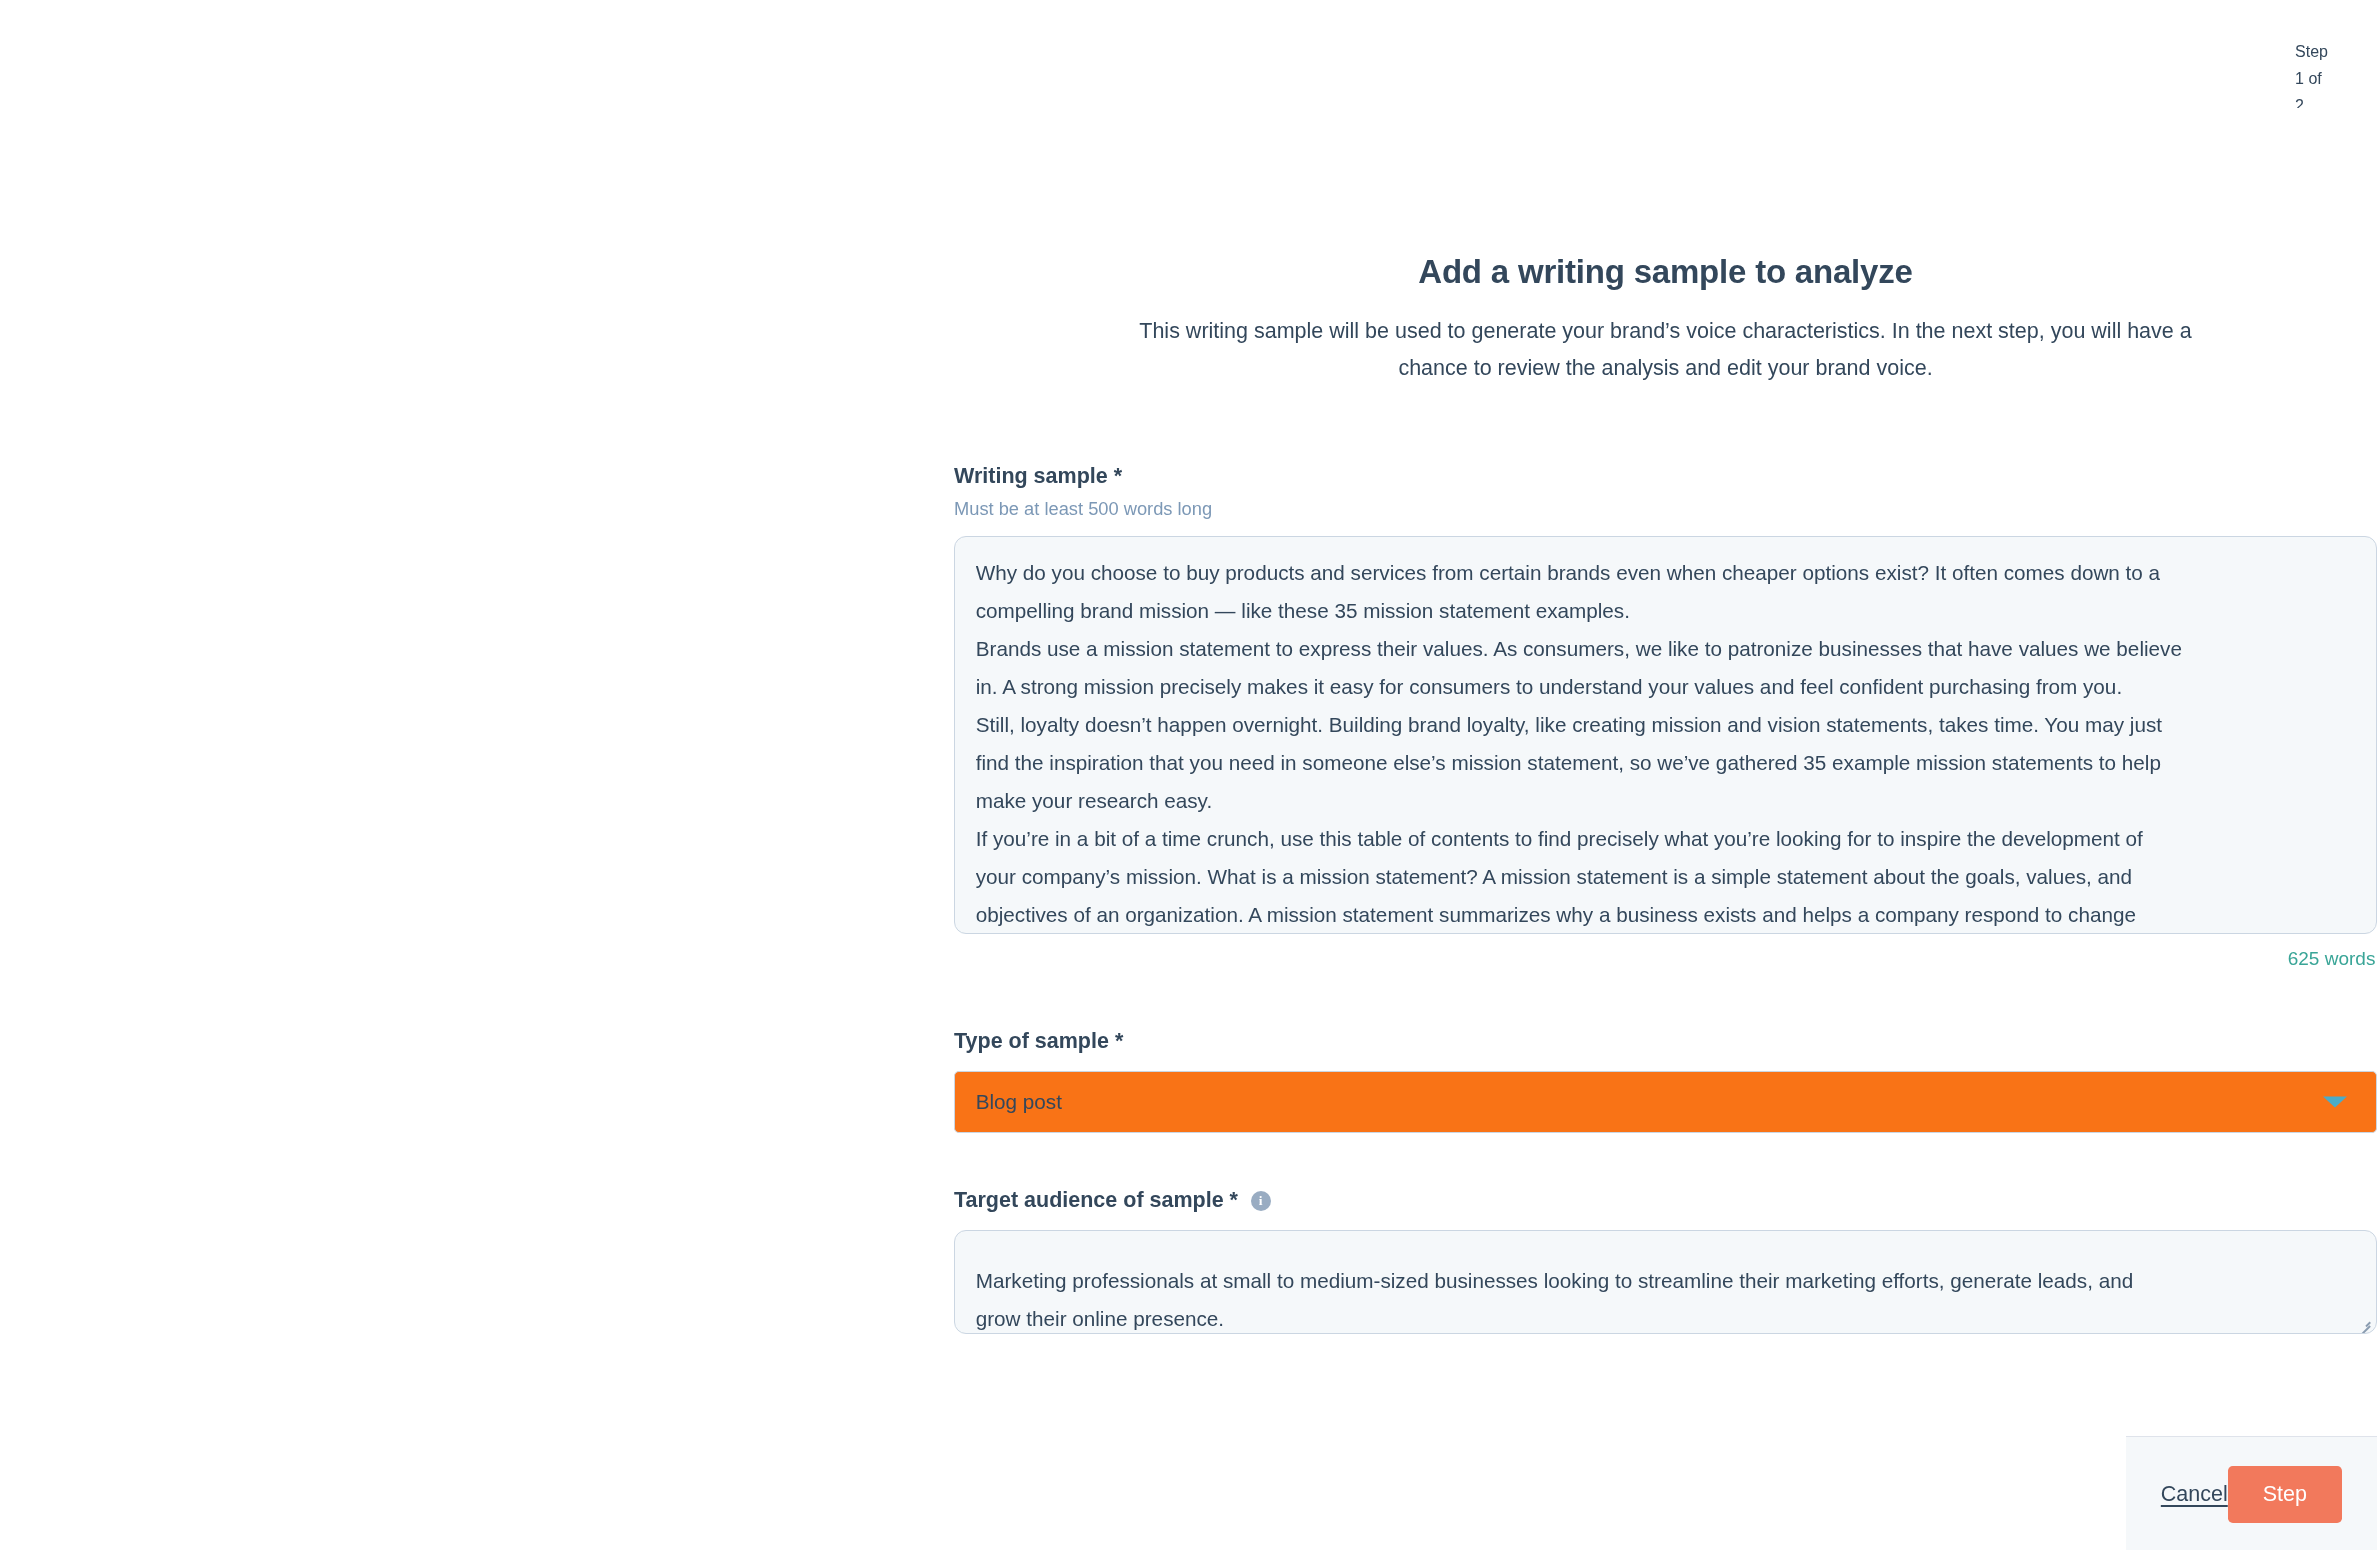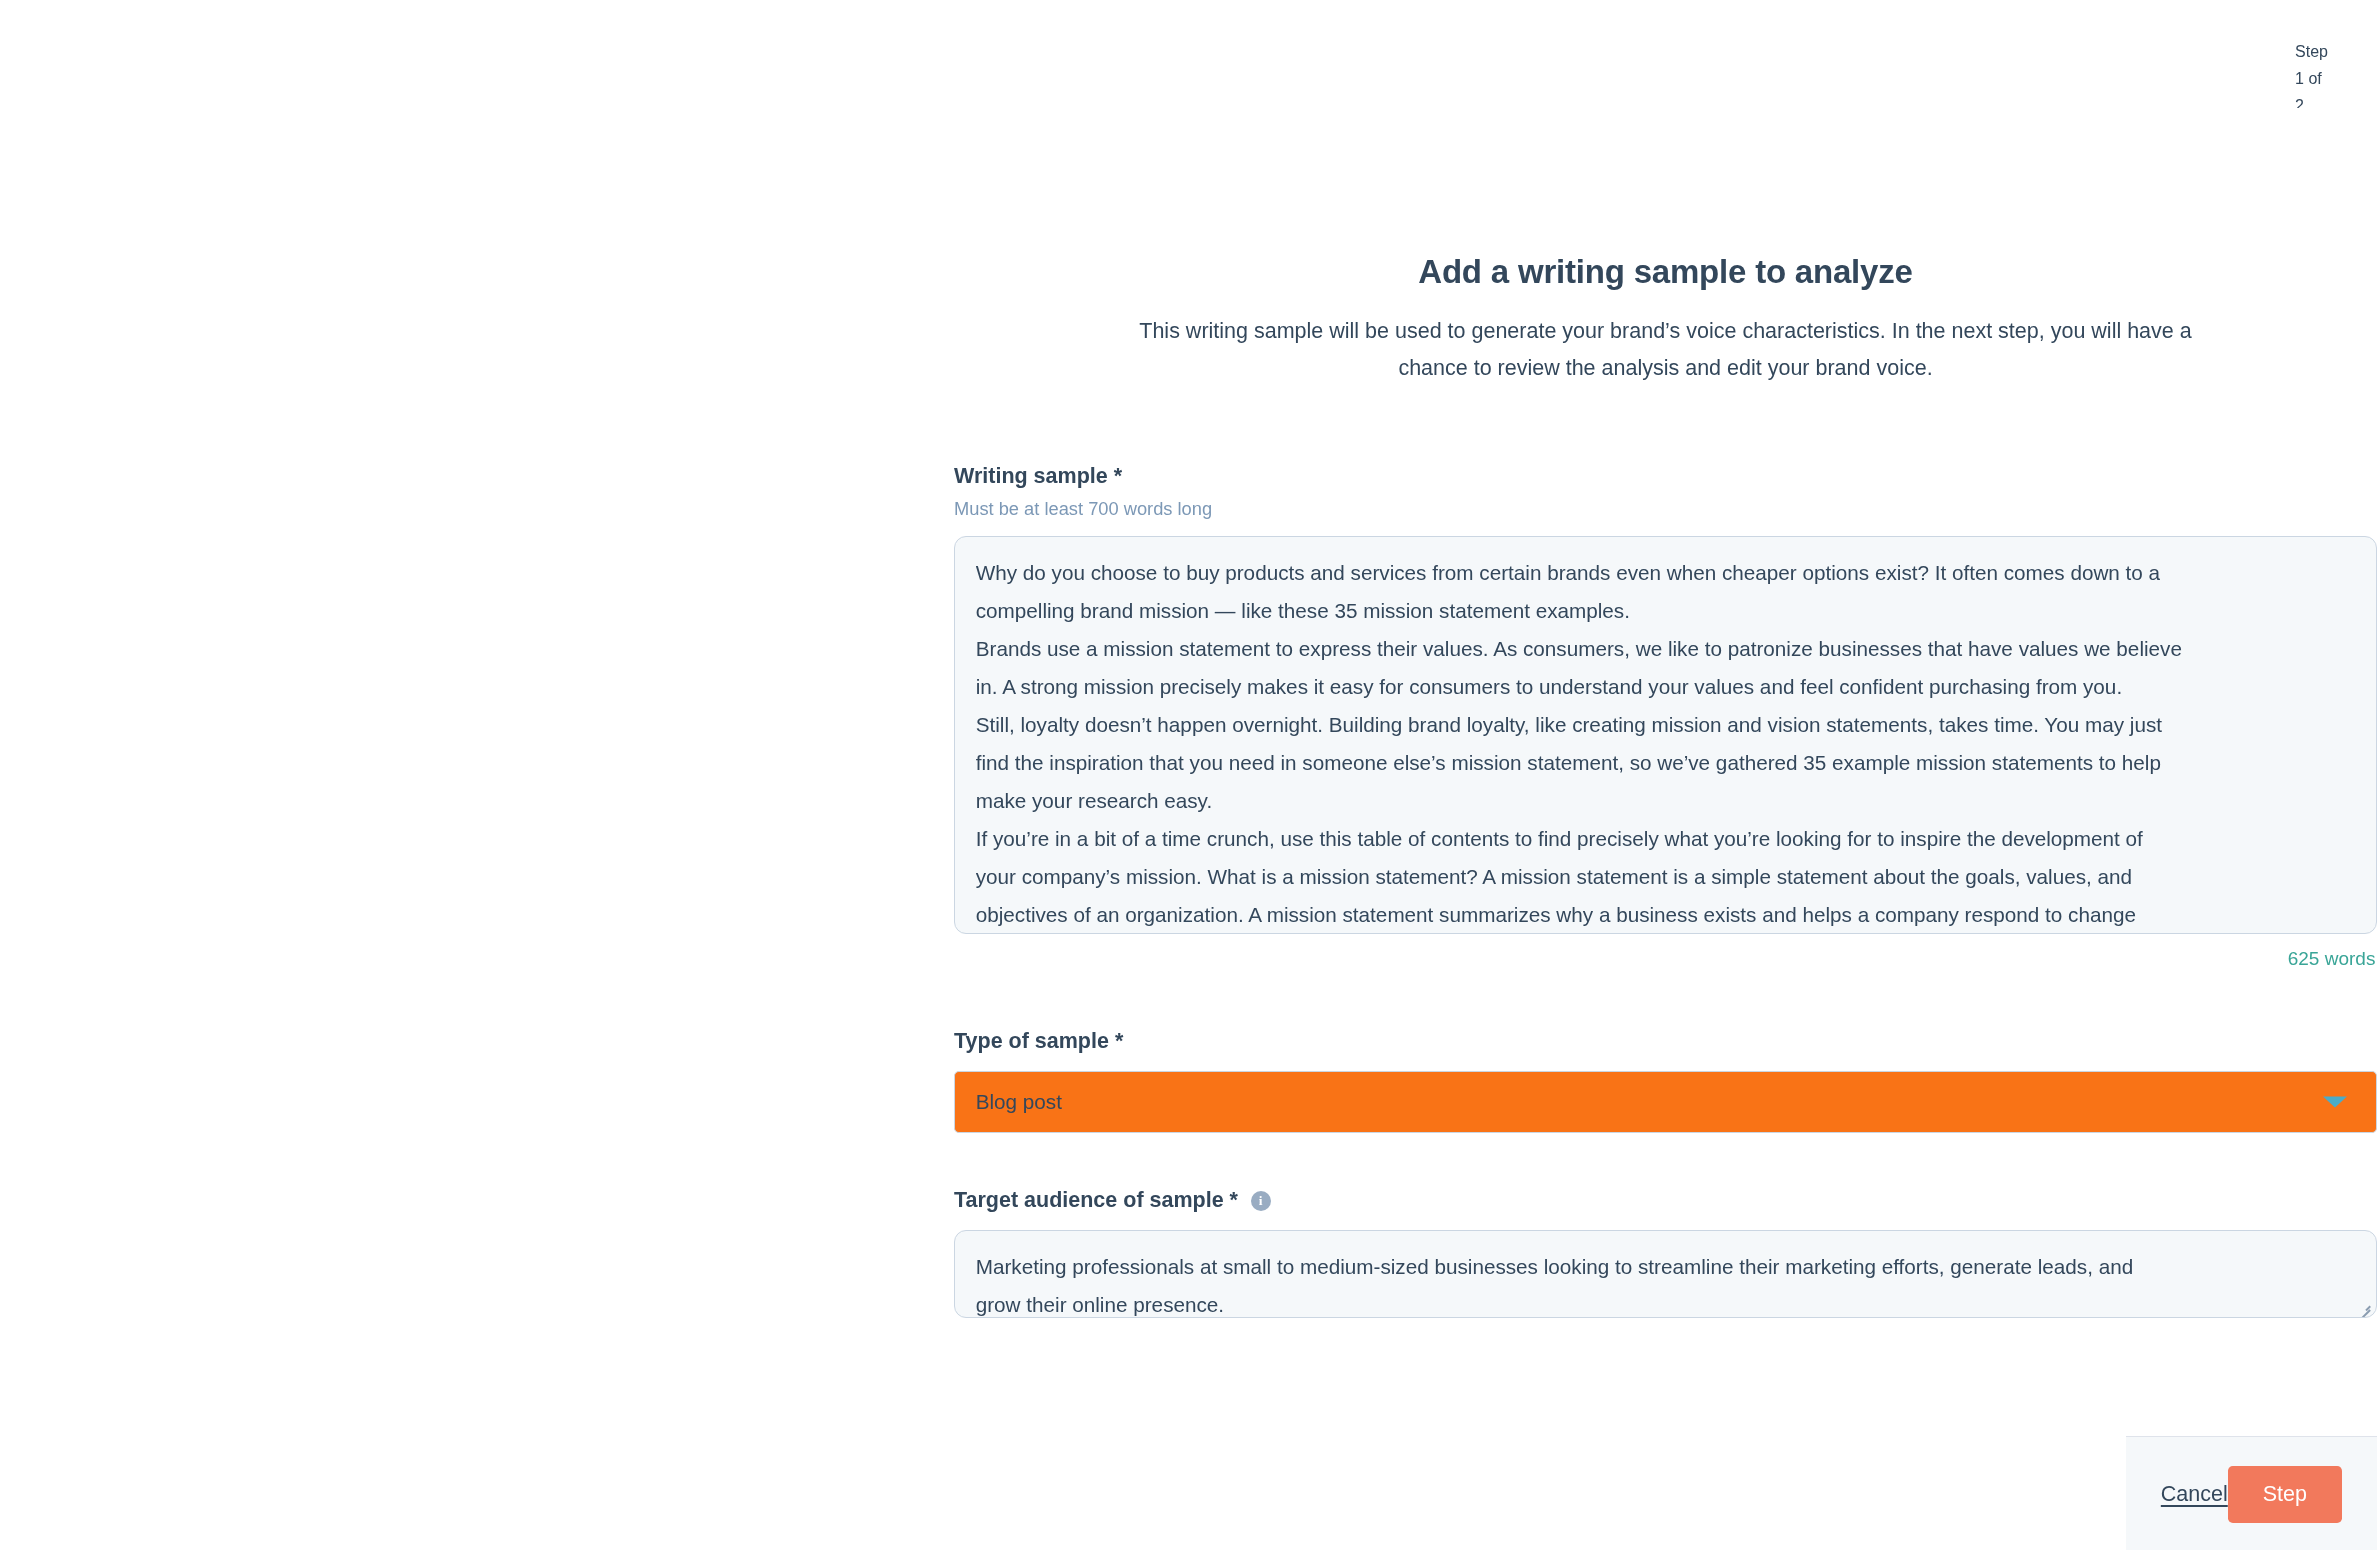--- a/index.html
+++ b/index.html
@@ -230,23 +230,23 @@
     top: 50%;
     transform: translateY(-50%);
     width: 0;
     height: 0;
     border-left: 12px solid transparent;
     border-right: 12px solid transparent;
     border-top: 11px solid #4bacc9;
   }
 
   .audience-box {
-    height: 88px;
+    height: 104px;
     line-height: 38px;
-    padding-top: 17px;
+    padding-top: 31px;
   }
 
   .resize-handle {
     position: absolute;
     right: 5.6px;
     bottom: 3.2px;
     width: 14.3px;
     height: 14.3px;
     pointer-events: none;
   }
@@ -326,21 +326,21 @@
   <div class="content">
     <div class="content-inner">
 
       <div class="page-title">Add a writing sample to analyze</div>
       <div class="page-subtitle">This writing sample will be used to generate your brand’s voice characteristics. In the next step, you will have a chance to review the analysis and edit your brand voice.</div>
 
       <div class="form">
 
         <div class="field">
           <div class="field-label">Writing sample *</div>
-          <div class="field-help">Must be at least 700 words long</div>
+          <div class="field-help">Must be at least 500 words long</div>
 
           <div class="input-box writing-sample-box">
             <div class="sample-line">Why do you choose to buy products and services from certain brands even when cheaper options exist? It often comes down to a</div>
             <div class="sample-line">compelling brand mission — like these 35 mission statement examples.</div>
             <div class="sample-line">Brands use a mission statement to express their values. As consumers, we like to patronize businesses that have values we believe</div>
             <div class="sample-line">in. A strong mission precisely makes it easy for consumers to understand your values and feel confident purchasing from you.</div>
             <div class="sample-line">Still, loyalty doesn’t happen overnight. Building brand loyalty, like creating mission and vision statements, takes time. You may just</div>
             <div class="sample-line">find the inspiration that you need in someone else’s mission statement, so we’ve gathered 35 example mission statements to help</div>
             <div class="sample-line">make your research easy.</div>
             <div class="sample-line">If you’re in a bit of a time crunch, use this table of contents to find precisely what you’re looking for to inspire the development of</div>

